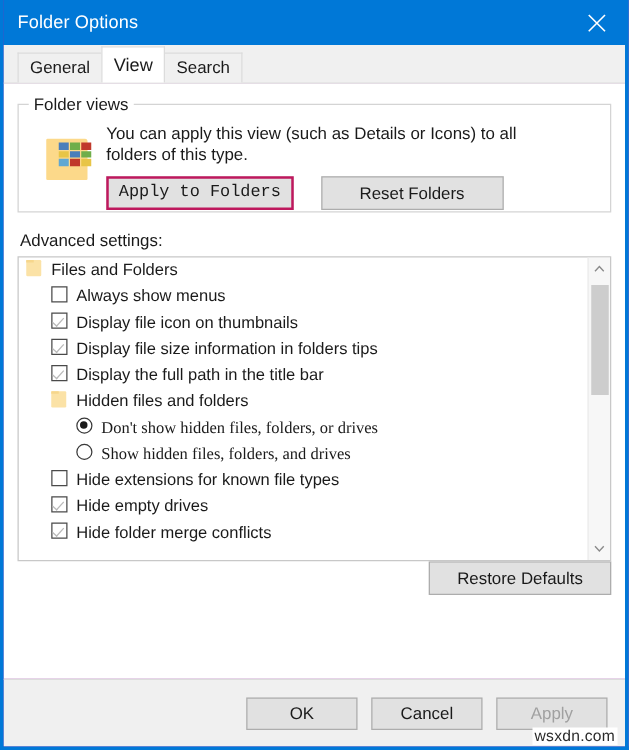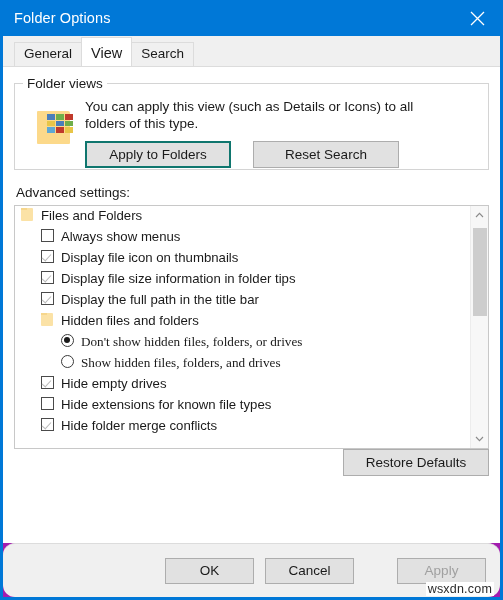--- a/index.html
+++ b/index.html
@@ -165,24 +165,25 @@
     height: 27px;
     min-width: 146px;
     padding: 0 8px;
     cursor: default;
     display: inline-flex;
     align-items: center;
     justify-content: center;
     white-space: nowrap;
   }
   .btn.focused {
-    border: 2px solid #0f766e;
+    border: 2px solid #be185d;
     background: #e1e1e1;
-  }
-  .btn.disabled { color: #a0a0a0; margin-left: 32px; }
+    font-family: Liberation Mono, monospace;
+  }
+  .btn.disabled { color: #a0a0a0; }
 
   
   .adv-label {
     font-size: 13.5px;
     color: #1a1a1a;
     margin: 15px 0 5px 2px;
   }
   .listbox {
     position: relative;
     border: 1px solid #c8c8c8;
@@ -302,21 +303,20 @@
     flex: 0 0 auto;
     height: 53px;
     background: #f0f0f0;
     border-top: 1px solid #dcdcdc;
     display: flex;
     align-items: center;
     justify-content: flex-end;
     gap: 11px;
     padding-right: 14px;
     position: relative;
-    border-radius: 12px;
   }
   .footer .btn { min-width: 89px; height: 26px; }
   .watermark {
     position: absolute;
     right: 6px;
     bottom: 1px;
     font-size: 12.5px;
     color: #2b2b2b;
     background: #ffffff;
     padding: 0 2px;
@@ -361,21 +361,21 @@
               <i style="background:#6fae4a"></i>
             <i style="background:#5fa8d3"></i>
               <i style="background:#c0392b"></i>
               <i style="background:#e8c547"></i>
           </div>
         </div>
         <div class="gb-right">
           <div class="gb-desc">You can apply this view (such as Details or Icons) to all folders of this type.</div>
           <div class="gb-buttons">
             <button class="btn focused">Apply to Folders</button>
-            <button class="btn">Reset Search</button>
+            <button class="btn">Reset Folders</button>
           </div>
         </div>
       </div>
     </div>
 
     <div class="adv-label">Advanced settings:</div>
 
     <div class="listbox">
       <div class="list-items" id="adv-list">
           <div class="row indent1">
@@ -385,45 +385,45 @@
           <div class="row indent2">
             <span class="cb"></span>
             <span>Always show menus</span>
           </div>
           <div class="row indent2">
             <span class="cb checked"></span>
             <span>Display file icon on thumbnails</span>
           </div>
           <div class="row indent2">
             <span class="cb checked"></span>
-            <span>Display file size information in folder tips</span>
+            <span>Display file size information in folders tips</span>
           </div>
           <div class="row indent2">
             <span class="cb checked"></span>
             <span>Display the full path in the title bar</span>
           </div>
           <div class="row indent2">
             <span class="mini-folder"></span>
             <span>Hidden files and folders</span>
           </div>
           <div class="row indent3">
             <span class="rb selected"></span>
             <span>Don't show hidden files, folders, or drives</span>
           </div>
           <div class="row indent3">
             <span class="rb"></span>
             <span>Show hidden files, folders, and drives</span>
           </div>
           <div class="row indent2">
+            <span class="cb"></span>
+            <span>Hide extensions for known file types</span>
+          </div>
+          <div class="row indent2">
             <span class="cb checked"></span>
             <span>Hide empty drives</span>
-          </div>
-          <div class="row indent2">
-            <span class="cb"></span>
-            <span>Hide extensions for known file types</span>
           </div>
           <div class="row indent2">
             <span class="cb checked"></span>
             <span>Hide folder merge conflicts</span>
           </div>
         </div>
 
       <div class="scrollbar">
         <div class="sb-arrow">
           <span>

